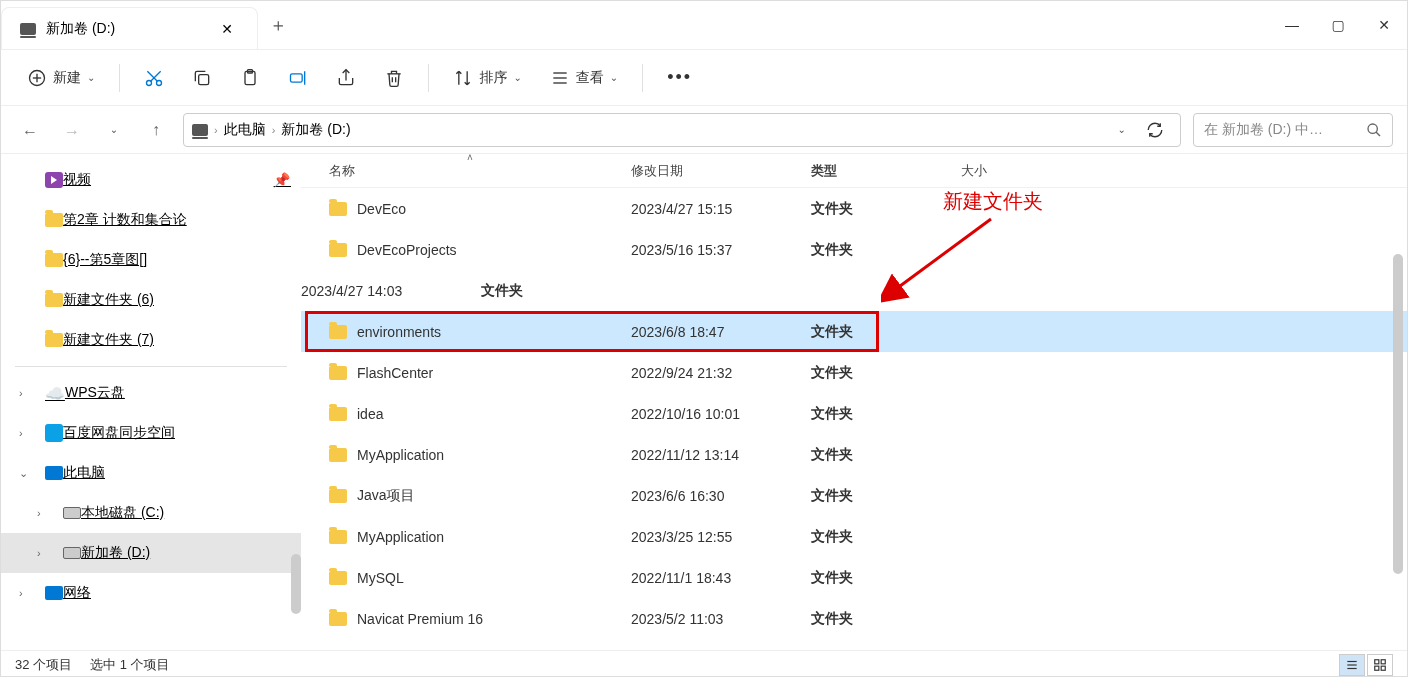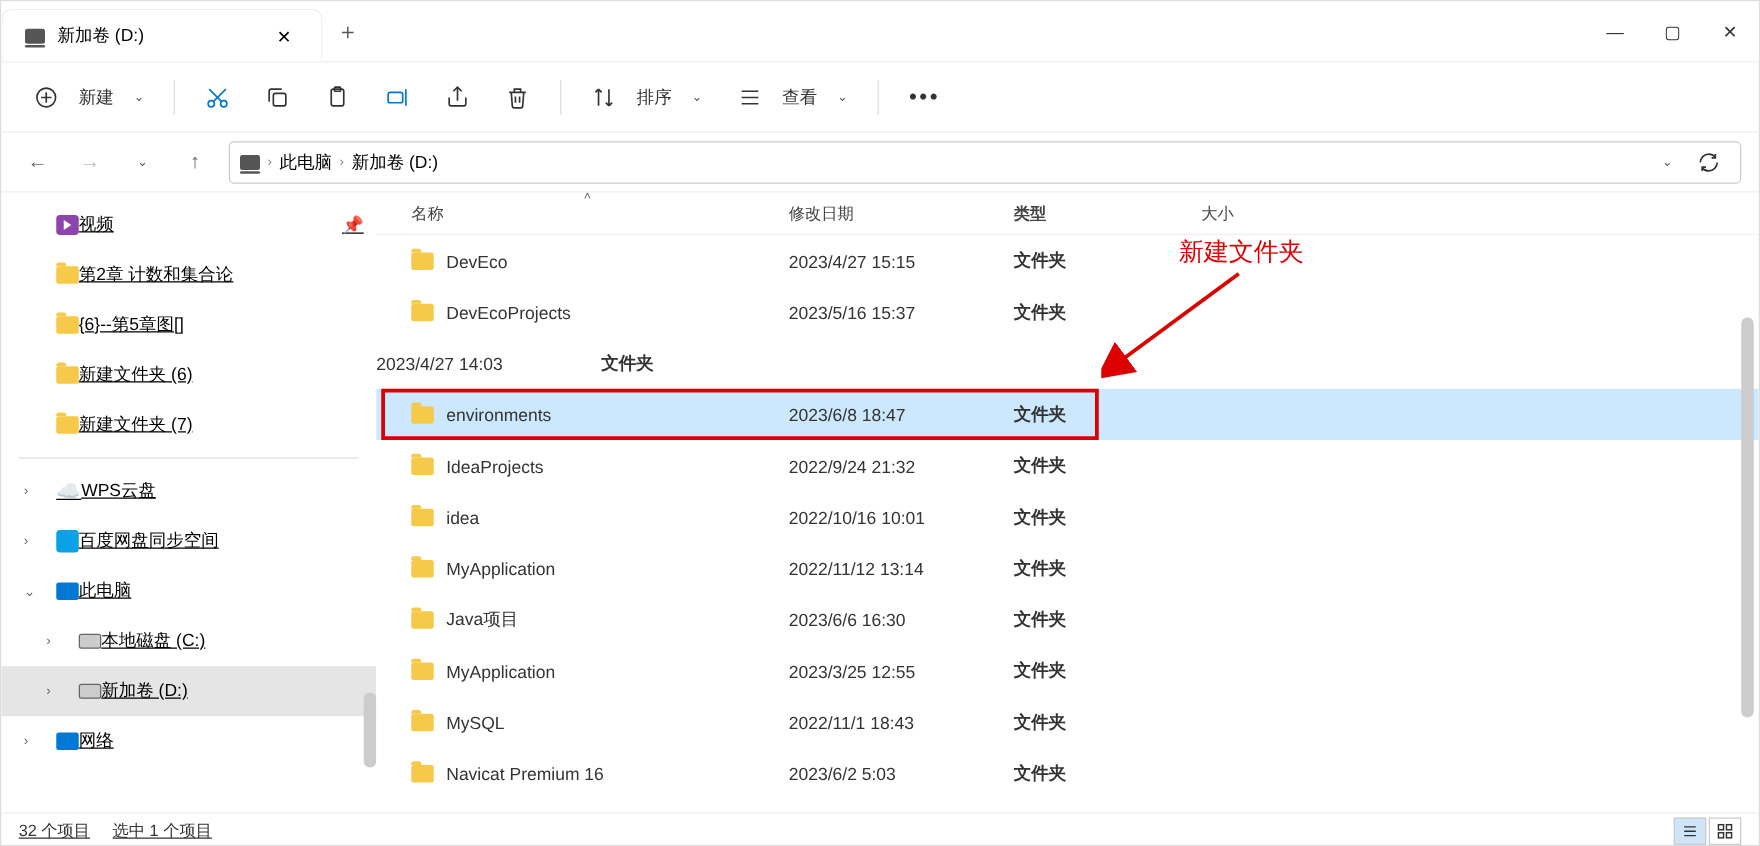--- a/index.html
+++ b/index.html
@@ -7,21 +7,21 @@
   .titlebar { height: 48px; display: flex; align-items: stretch; background: #fff;}
   .tab { display: flex; align-items: center; padding: 0 18px; font-size: 14px; border-radius: 8px 8px 0 0; background: #fff; gap: 10px; }
   .tab.active { background: #fff; border:1px solid #eee; border-bottom:none; margin-top:6px;}
   .drive-icon { width:16px;height:12px;background:#555;border-radius:2px;position:relative;}
   .drive-icon::after{content:"";position:absolute;bottom:-3px;left:0;width:16px;height:2px;background:#555;border-radius:1px;}
   .tab-close { width:24px;height:24px;display:flex;align-items:center;justify-content:center;border-radius:4px;cursor:pointer;}
   .tab-add { width:40px;display:flex;align-items:center;justify-content:center;font-size:18px;color:#555;cursor:pointer;}
   .window-controls{margin-left:auto;display:flex;}
   .win-btn{width:46px;display:flex;align-items:center;justify-content:center;color:#333;font-size:14px;}
   .toolbar{height:56px;display:flex;align-items:center;padding:0 14px;gap:4px;border-top:1px solid #eee;}
-  .btn{height:40px;padding:0 12px;display:flex;align-items:center;gap:16px;border-radius:4px;color:#333;font-size:14px;}
+  .btn{height:40px;padding:0 12px;display:flex;align-items:center;gap:6px;border-radius:4px;color:#333;font-size:14px;}
   .btn svg{width:20px;height:20px;}
   .divider{width:1px;height:28px;background:#e0e0e0;margin:0 8px;}
   .chev-down{font-size:10px;color:#555;}
   .addrbar{height:48px;display:flex;align-items:center;padding:0 14px;gap:12px;border-top:1px solid #eee;}
   .nav-btn{width:30px;height:30px;display:flex;align-items:center;justify-content:center;color:#666;}
   .addr-input{flex:1;height:34px;border:1px solid #ccc;border-radius:4px;display:flex;align-items:center;padding:0 8px;gap:6px;font-size:14px;}
   .addr-seg{display:flex;align-items:center;gap:4px;}
   .addr-chev{color:#888;font-size:11px;}
   .refresh-btn{width:34px;height:34px;display:flex;align-items:center;justify-content:center;color:#333;}
   .search-box{width:200px;height:34px;border:1px solid #ccc;border-radius:4px;display:flex;align-items:center;padding:0 10px;color:#888;font-size:14px;justify-content:space-between;}
@@ -49,21 +49,21 @@
   .col-size{width:120px;}
   .sort-ind{position:absolute;left:166px;top:-2px;font-size:10px;color:#666;}
   .file-list{}
   .row{height:41px;display:flex;align-items:center;font-size:14px;color:#333;cursor:pointer;}
   .row.selected{background:#cce8ff;}
   .row .col-name{display:flex;align-items:center;gap:10px;}
   .annotation-box{position:absolute;border:3px solid #d00;pointer-events:none;}
   .annotation-text{position:absolute;color:#d00;font-size:20px;font-weight:500;}
   .arrow{position:absolute;pointer-events:none;}
   .main-scroll{position:absolute;right:4px;top:100px;width:10px;height:320px;background:#ccc;border-radius:5px;}
-  .statusbar{height:28px;display:flex;align-items:center;padding:0 14px;font-size:13px;color:#333;gap:18px;border-top:1px solid #eee;text-decoration:underline;}
+  .statusbar{height:28px;display:flex;align-items:center;padding:0 14px;font-size:13px;color:#333;gap:18px;border-top:1px solid #eee;}
   .view-btns{margin-left:auto;display:flex;gap:2px;}
   .vbtn{width:26px;height:22px;border:1px solid #ccc;display:flex;align-items:center;justify-content:center;}
   .vbtn.active{background:#d0e4f7;}
 </style>
 </head>
 <body>
 
 <div class="titlebar">
   <div class="tab active">
     <span class="drive-icon"></span>
@@ -174,20 +174,27 @@
       </span>
     <span style="flex:1"></span>
     <span class="chev-down">⌄</span>
     <div class="refresh-btn" style="margin-left:6px">
       <svg width="18" height="18" viewBox="0 0 24 24" fill="none" stroke="#333" stroke-width="1.8">
           <path d="M3 12a9 9 0 019-9 9 9 0 017 3.3M21 12a9 9 0 01-9 9 9 9 0 01-7-3.3"></path>
           <path d="M19 3v4h-4M5 21v-4h4"></path>
         </svg>
     </div>
   </div>
+  <div class="search-box">
+    <span>在 新加卷 (D:) 中…</span>
+    <svg width="16" height="16" viewBox="0 0 24 24" fill="none" stroke="#666" stroke-width="2">
+        <circle cx="10" cy="10" r="7"></circle>
+        <line x1="21" y1="21" x2="15" y2="15"></line>
+      </svg>
+  </div>
 </div>
 
 <div class="content">
 
   <div class="sidebar">
     <div id="sb-top">
         <div class="sb-item">
           <span class="video-ico"></span>
           <span>视频</span>
           <span class="sb-pin">📌</span>
@@ -282,21 +289,21 @@
             <span class="folder-ico"></span>
             <span>environments</span>
           </div>
           <div class="col-date">2023/6/8 18:47</div>
           <div class="col-type">文件夹</div>
           <div class="col-size"></div>
         </div>
         <div class="row">
           <div class="col-name">
             <span class="folder-ico"></span>
-            <span>IdeaProjects</span>
+            <span>FlashCenter</span>
           </div>
           <div class="col-date">2022/9/24 21:32</div>
           <div class="col-type">文件夹</div>
           <div class="col-size"></div>
         </div>
         <div class="row">
           <div class="col-name">
             <span class="folder-ico"></span>
             <span>idea</span>
           </div>
@@ -338,21 +345,21 @@
           </div>
           <div class="col-date">2022/11/1 18:43</div>
           <div class="col-type">文件夹</div>
           <div class="col-size"></div>
         </div>
         <div class="row">
           <div class="col-name">
             <span class="folder-ico"></span>
             <span>Navicat Premium 16</span>
           </div>
-          <div class="col-date">2023/6/2 5:03</div>
+          <div class="col-date">2023/5/2 11:03</div>
           <div class="col-type">文件夹</div>
           <div class="col-size"></div>
         </div>
       </div>
 
     <div class="annotation-box" style="top:157px;left:4px;width:574px;height:41px;"></div>
     <div class="annotation-text" style="top:34px;left:642px;">新建文件夹</div>
     <svg class="arrow" style="top:60px;left:580px;width:120px;height:90px;">
       <defs>
           <marker id="ah" markerWidth="10" markerHeight="10" refX="2" refY="5" orient="auto">

